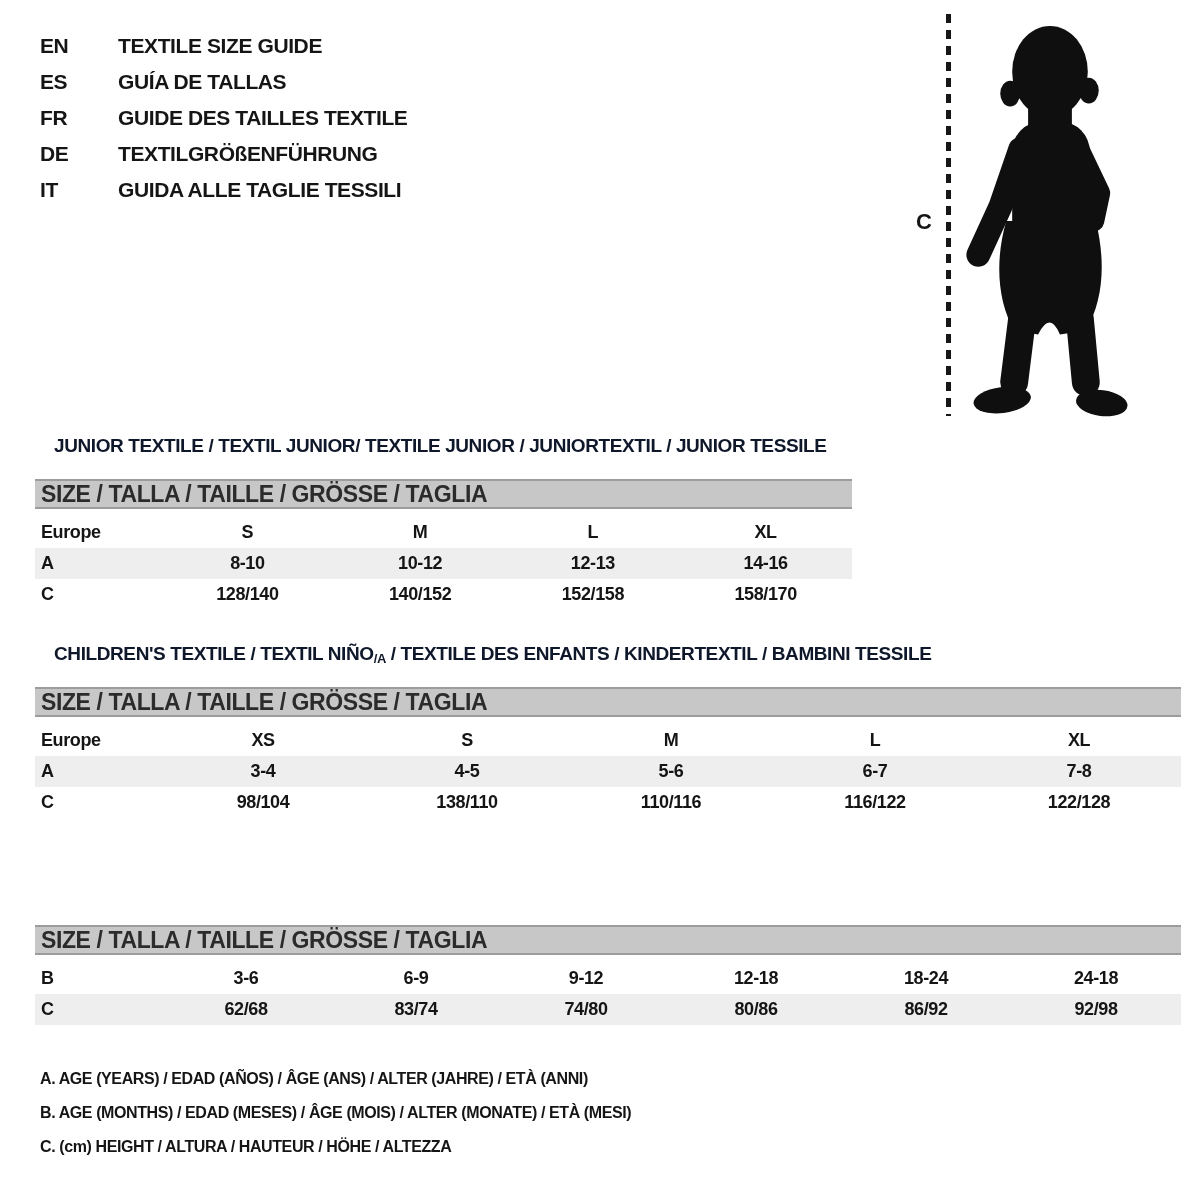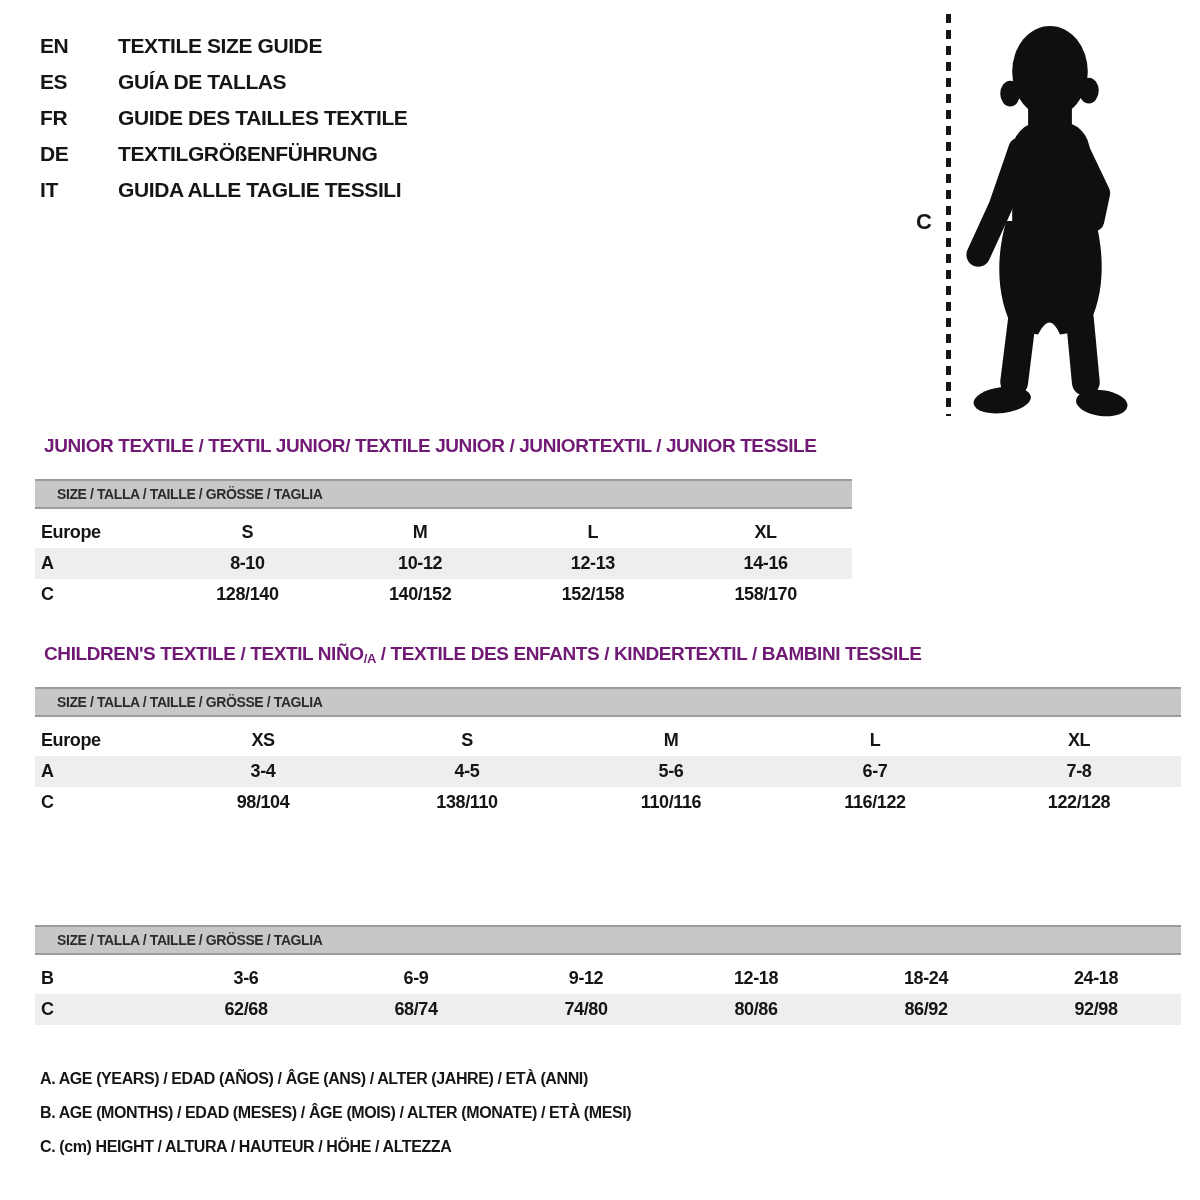--- a/index.html
+++ b/index.html
@@ -28,40 +28,40 @@
     background: repeating-linear-gradient(to bottom, #161616 0 9px, transparent 9px 16px);
   }
   .measure-label {
     position: absolute; left: 916px; top: 210px;
     font-size: 22px; line-height: 24px;
   }
   .silhouette { position: absolute; left: 958px; top: 12px; width: 180px; height: 408px; }
 
   
   .section-title {
-    position: absolute; left: 44px;
-    font-size: 19px; line-height: 26px; white-space: pre; color: #701a75;
+    position: absolute; left: 54px;
+    font-size: 19px; line-height: 26px; white-space: pre; color: #0f172a;
   }
   .section-title .sub { font-size: 13px; vertical-align: -3px; }
   .title-1 { top: 433px; }
   .title-2 { top: 641px; }
   .title-3 { top: 845px; line-height: 33px; }
 
   .size-table { position: absolute; left: 35px; }
   .table-1 { top: 479px; width: 817px; }
   .table-2 { top: 687px; width: 1146px; }
   .table-3 { top: 925px; width: 1146px; }
 
   .size-bar {
     height: 26px; line-height: 26px;
     background: var(--bar-bg, #c7c7c7);
     border-top: 2px solid var(--bar-border, #9c9c9c);
     border-bottom: 2px solid var(--bar-border, #9c9c9c);
-    padding-left: 22px;
-    font-size: 14px; color: #2b2b2b;
+    padding-left: 6px;
+    font-size: 23px; color: #2b2b2b;
   }
   .size-table table {
     border-collapse: collapse; table-layout: fixed;
     width: 100%; margin-top: 8px;
   }
   .size-table td {
     height: 31px; padding: 0;
     font-size: 18px; text-align: center;
     font-weight: bold;
   }
@@ -196,21 +196,21 @@
             <td>3-6</td>
             <td>6-9</td>
             <td>9-12</td>
             <td>12-18</td>
             <td>18-24</td>
             <td>24-18</td>
           </tr>
           <tr>
             <td class="row-label">C</td>
             <td>62/68</td>
-            <td>68/74</td>
+            <td>83/74</td>
             <td>74/80</td>
             <td>80/86</td>
             <td>86/92</td>
             <td>92/98</td>
           </tr>
         </tbody>
       </table>
   </div>
 
   <div class="legend">

